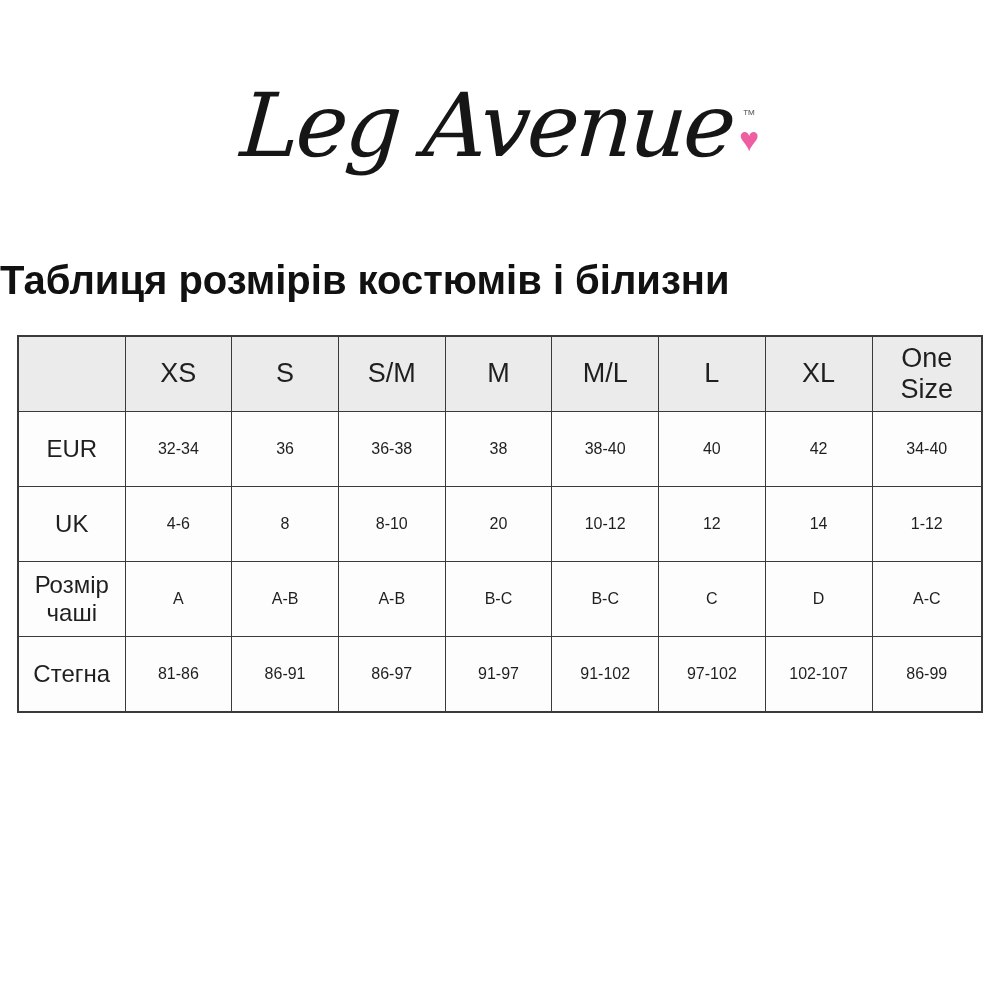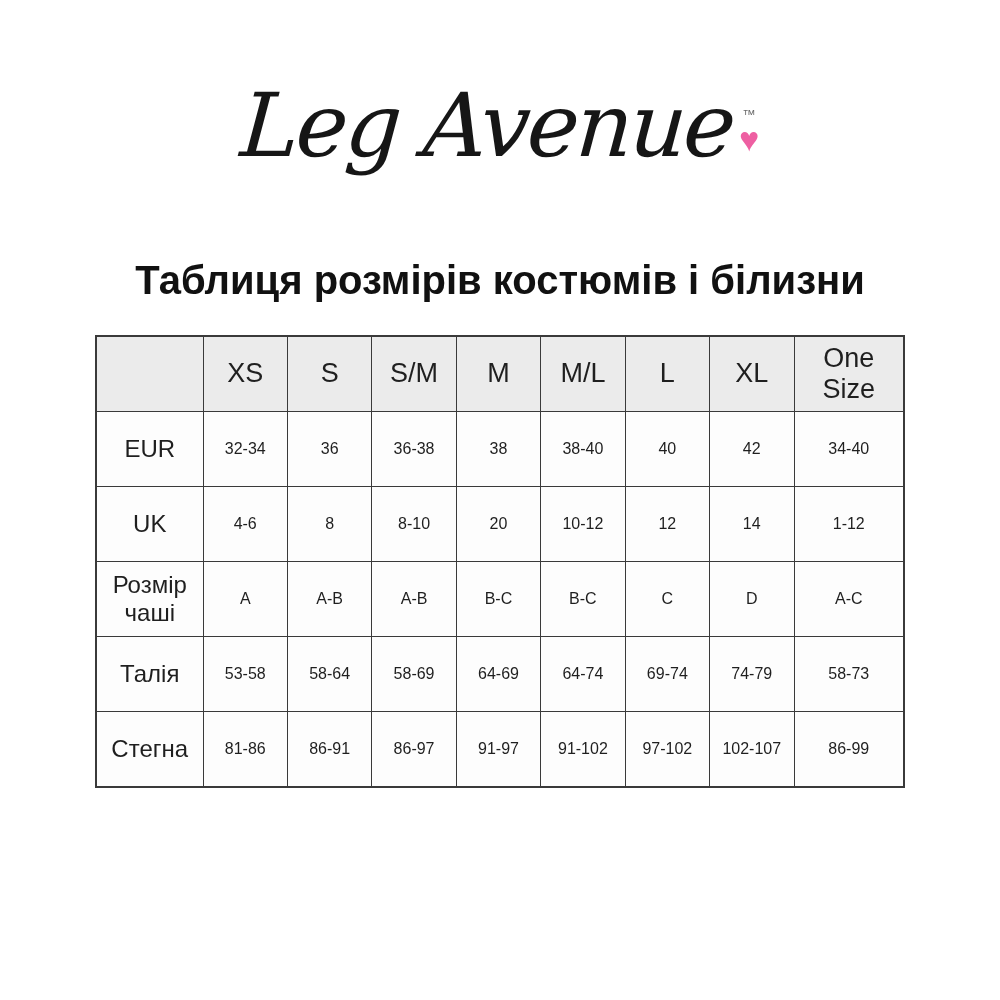--- a/index.html
+++ b/index.html
@@ -49,30 +49,30 @@
     line-height: 1;
   }
   .heart {
     font-size: 34px;
     line-height: 1;
     margin-top: 1px;
   }
   
   .title {
     margin: 52px 0 0 0;
-    text-align: center;
+    text-align: left;
     font-size: 40px;
     font-weight: bold;
     color: #111111;
     letter-spacing: 0;
   }
   
   table.size-table {
     margin: 32px auto 0 auto;
-    width: 810px;
+    width: 966px;
     border-collapse: collapse;
     table-layout: fixed;
     border: 2px solid #3a3a3a;
   }
   table.size-table th,
   table.size-table td {
     border: 1px solid #3a3a3a;
     text-align: center;
     vertical-align: middle;
     padding: 2px 4px;
@@ -167,31 +167,20 @@
           <td>A</td>
           <td>A-B</td>
           <td>A-B</td>
           <td>B-C</td>
           <td>B-C</td>
           <td>C</td>
           <td>D</td>
           <td>A-C</td>
         </tr>
         <tr>
-          <th>Талія</th>
-          <td>53-58</td>
-          <td>58-64</td>
-          <td>58-69</td>
-          <td>64-69</td>
-          <td>64-74</td>
-          <td>69-74</td>
-          <td>74-79</td>
-          <td>58-73</td>
-        </tr>
-        <tr>
           <th>Стегна</th>
           <td>81-86</td>
           <td>86-91</td>
           <td>86-97</td>
           <td>91-97</td>
           <td>91-102</td>
           <td>97-102</td>
           <td>102-107</td>
           <td>86-99</td>
         </tr>

